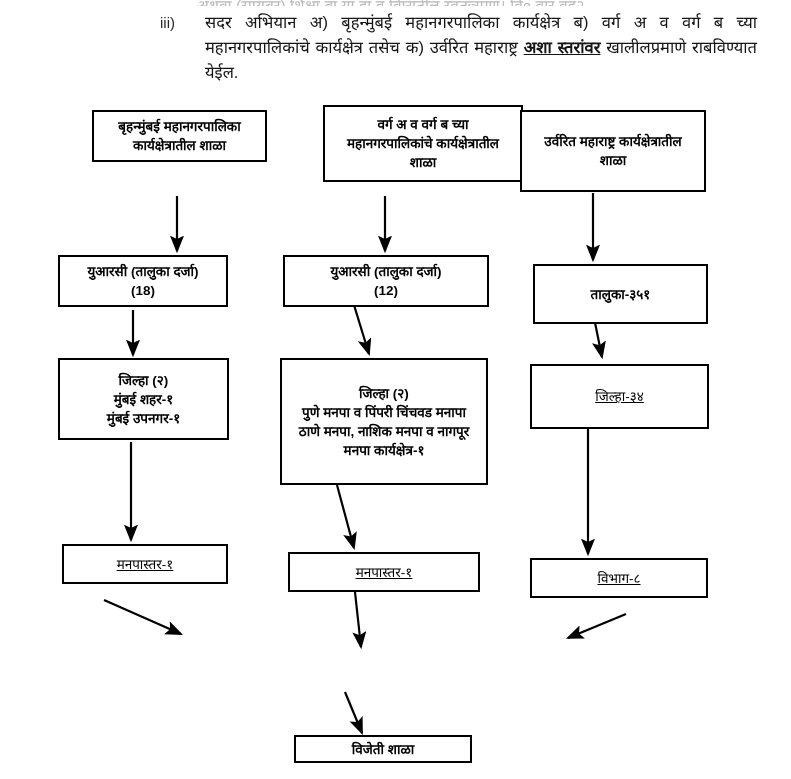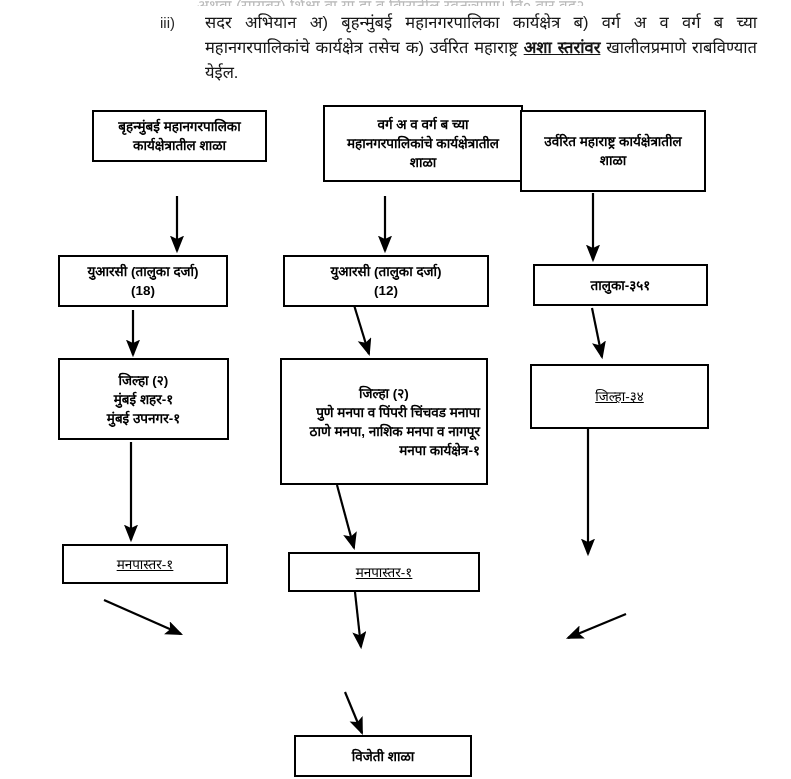--- a/index.html
+++ b/index.html
@@ -80,21 +80,21 @@
   }
   .node .ln {
     font-size: 13.5px;
     line-height: 19px;
     font-weight: bold;
     color: #000;
     text-align: center;
     white-space: nowrap;
   }
   .node.left-align .ln {
-    text-align: right;
+    text-align: center;
     white-space: normal;
   }
   .node.left-align .ln.center {
     text-align: center;
   }
   .node.plain .ln {
     font-weight: normal;
     text-decoration: underline;
   }
   svg.arrows {
@@ -194,27 +194,30 @@
 
   <div class="node plain" style="left:288px; top:552px; width:192px; height:40px;">
     <div class="ln">मनपास्तर-१</div>
   </div>
 
   <div class="node" style="left:520px; top:110px; width:186px; height:82px;">
     <div class="ln">उर्वरित महाराष्ट्र कार्यक्षेत्रातील</div>
     <div class="ln">शाळा</div>
   </div>
 
-  <div class="node" style="left:533px; top:264px; width:175px; height:42px;">
+  <div class="node" style="left:533px; top:264px; width:175px; height:60px;">
     <div class="ln">तालुका-३५१</div>
   </div>
 
   <div class="node plain" style="left:530px; top:364px; width:179px; height:65px;">
     <div class="ln">जिल्हा-३४</div>
   </div>
 
-
-
-  <div class="node" style="left:294px; top:735px; width:178px; height:42px;">
+  <div class="node plain" style="left:530px; top:558px; width:178px; height:40px;">
+    <div class="ln">विभाग-८</div>
+  </div>
+
+
+  <div class="node" style="left:294px; top:735px; width:178px; height:28px;">
     <div class="ln">विजेती शाळा</div>
   </div>
 
 </div>
 
 </body></html>

